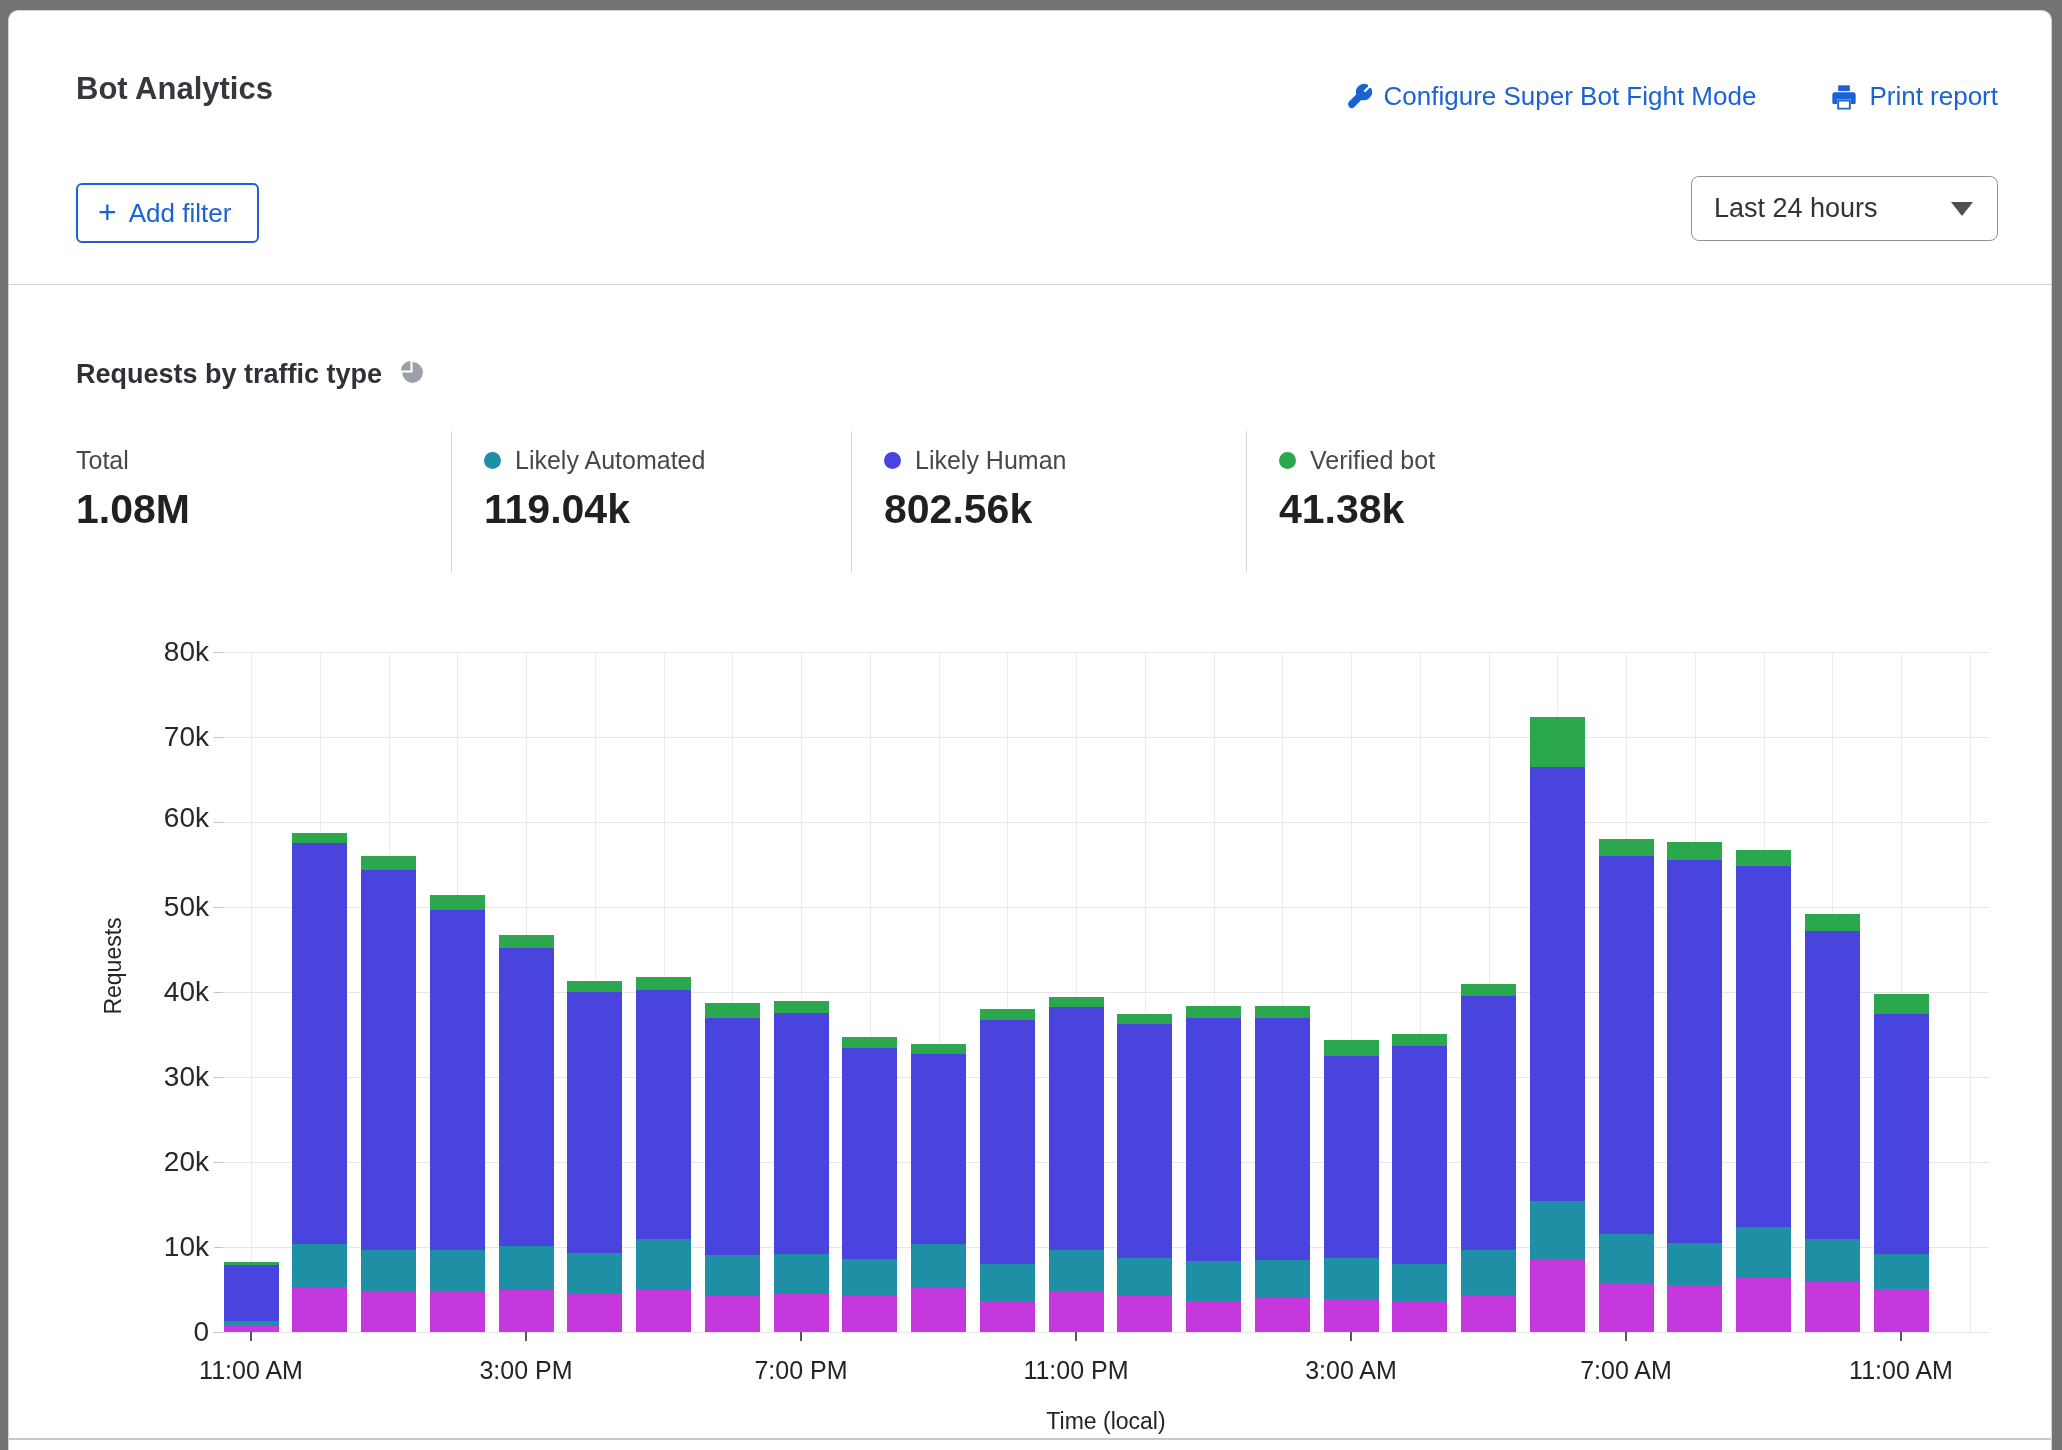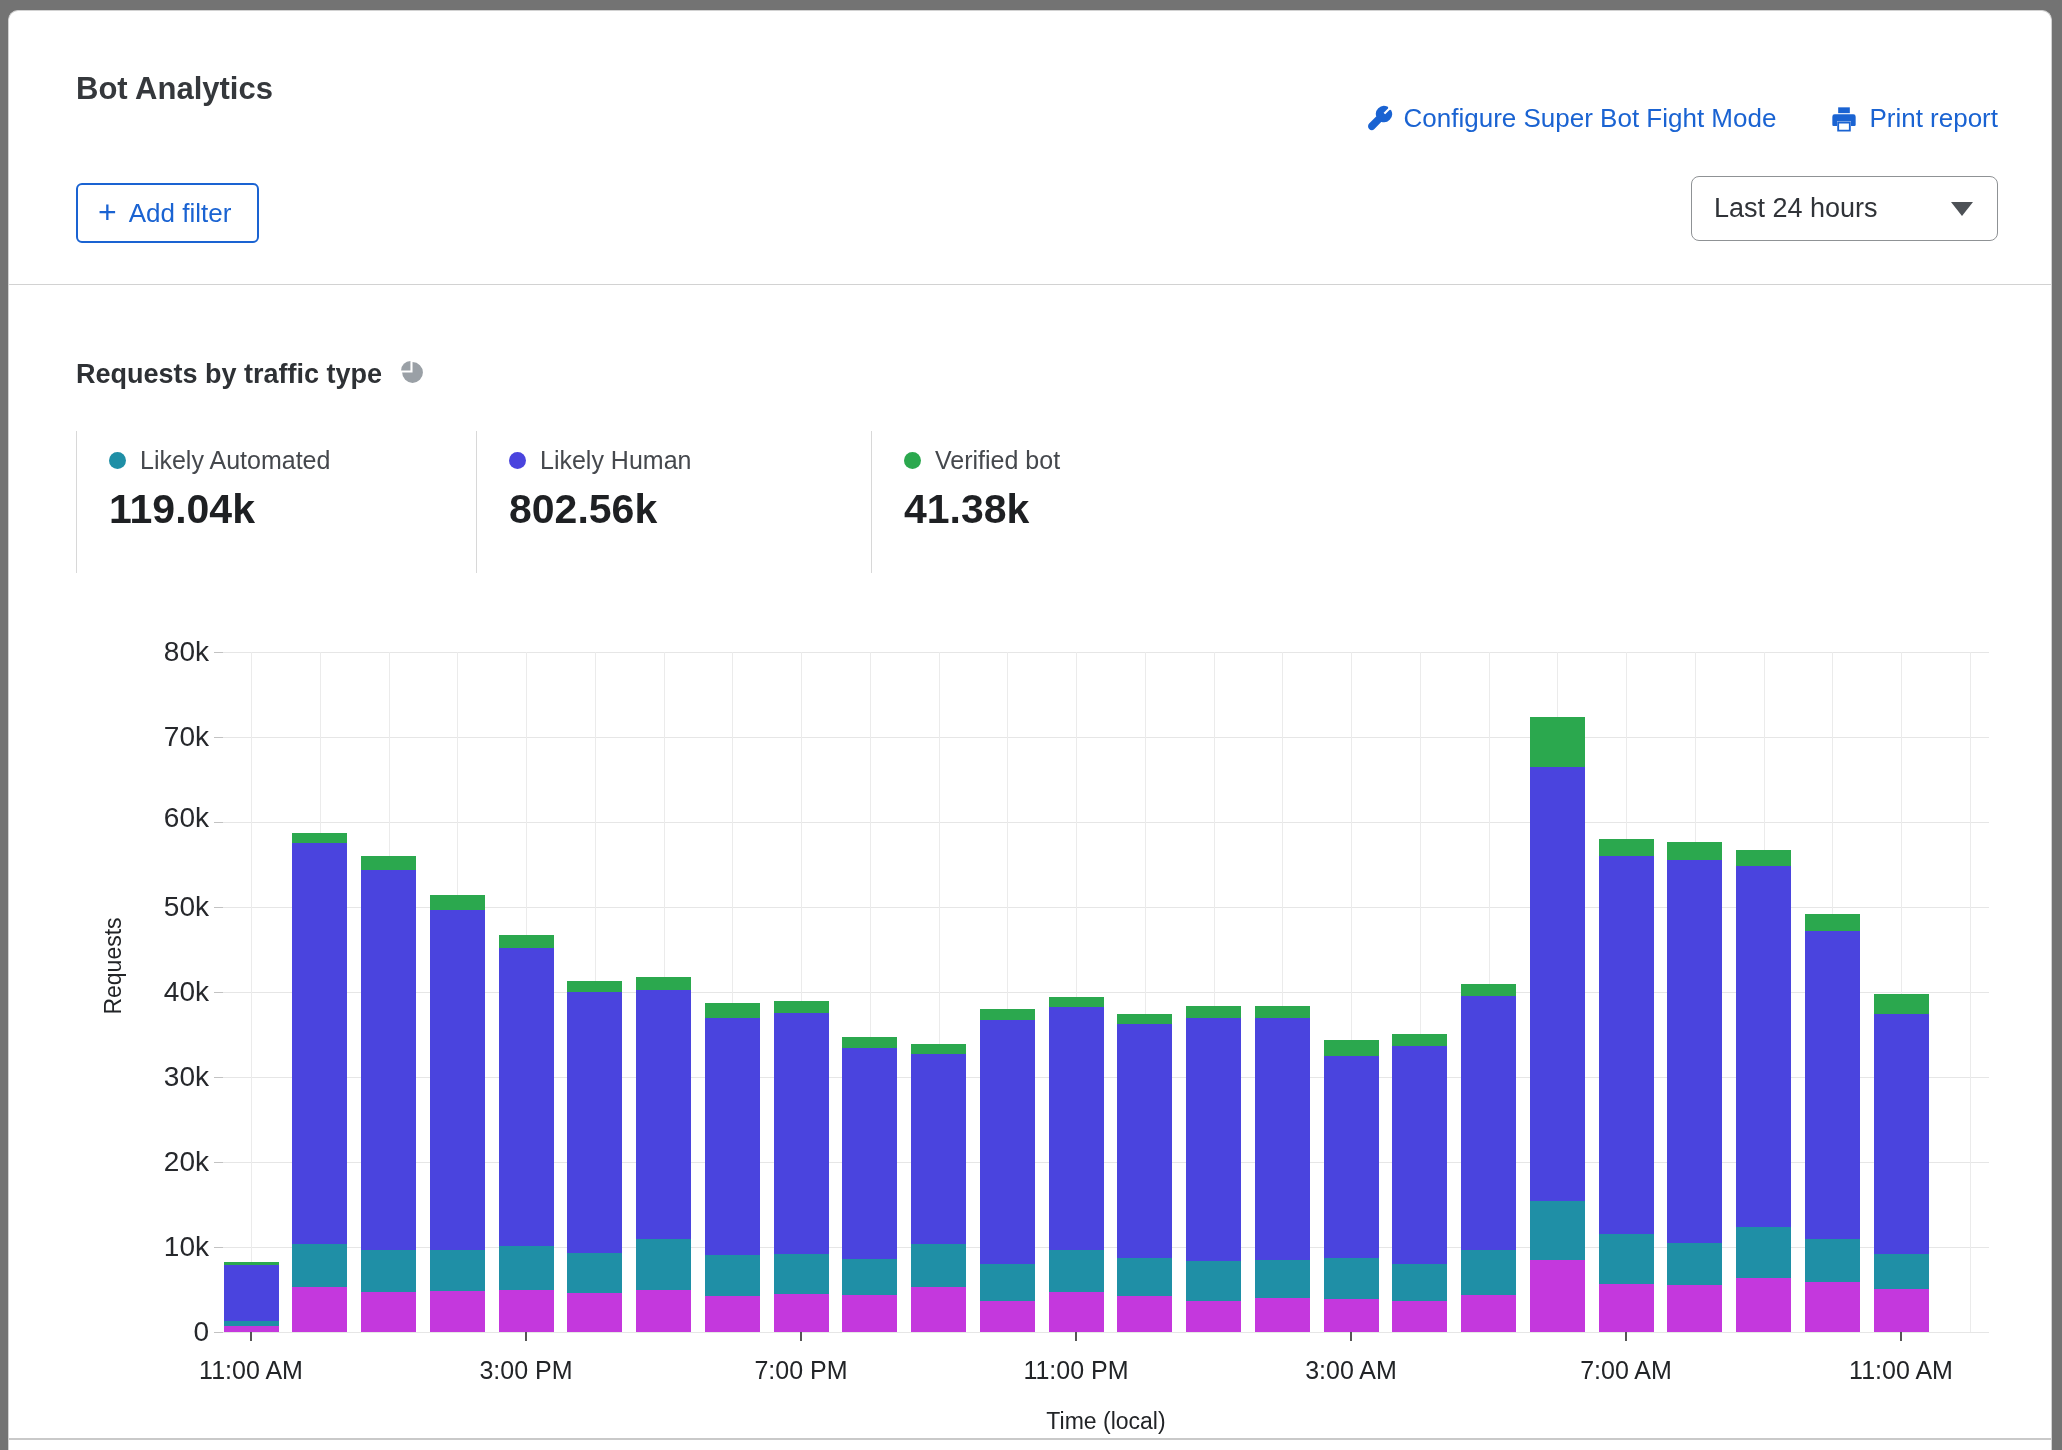--- a/index.html
+++ b/index.html
@@ -3,21 +3,21 @@
 <meta charset="utf-8">
 <style>
   html,body { margin:0; padding:0; background:#fff; font-family:"Liberation Sans", sans-serif; }
   .stage { position:relative; width:2062px; height:1450px; background:#737373; overflow:hidden; }
   .card {
     position:absolute; left:8px; top:10px; width:2044px; height:1440px;
     border:1px solid #d2d2d2; border-bottom:none; border-radius:10px 10px 0 0;
     background:#fff; box-sizing:border-box;
   }
   .page-title { position:absolute; left:67px; top:60px; font-size:31px; font-weight:700; color:#35383c; }
-  .header-links { position:absolute; right:53px; top:70px; display:flex; align-items:flex-start; gap:54px;margin-top:22px; }
+  .header-links { position:absolute; right:53px; top:70px; display:flex; align-items:flex-start; gap:74px; }
   .hlink { display:flex; align-items:center; gap:11px; color:#1a63d2; font-size:26px; cursor:pointer; text-decoration:none; }
   .hlink svg { display:block; }
   .add-filter {
     position:absolute; left:67px; top:172px; height:60px; padding:0 26px 0 20px;
     display:inline-flex; align-items:center; gap:12px;
     background:#fff; border:2px solid #1a63d2; border-radius:6px;
     color:#1a63d2; font-size:26px; cursor:pointer; box-sizing:border-box;
   }
   .add-filter .plus { font-size:32px; font-weight:400; line-height:1; margin-top:-3px; }
   .tr-select {
@@ -97,20 +97,26 @@
       <span class="txt">Requests by traffic type</span>
       <span>
         <svg width="27" height="27" viewBox="0 0 26 26">
           <path d="M14 13 L14 3 A10 10 0 1 1 4 13 Z" fill="#9aa0a6"></path>
           <path d="M12 11 L12 2 A9 9 0 0 0 3 11 Z" fill="#9aa0a6"></path>
         </svg>
       </span>
     </div>
 
     <div class="stats-row" id="stats-row">
+        <div class="stat-col" style="width: 375px;">
+          <div class="stat-label-line">
+            <span class="stat-label">Total</span>
+          </div>
+          <div class="stat-value">1.08M</div>
+        </div>
         <div class="stat-col divided" style="width: 400px;">
           <div class="stat-label-line">
             <span class="legend-dot" style="background: rgb(31, 143, 166);"></span>
             <span class="stat-label">Likely Automated</span>
           </div>
           <div class="stat-value">119.04k</div>
         </div>
         <div class="stat-col divided" style="width: 395px;">
           <div class="stat-label-line">
             <span class="legend-dot" style="background: rgb(74, 68, 222);"></span>

